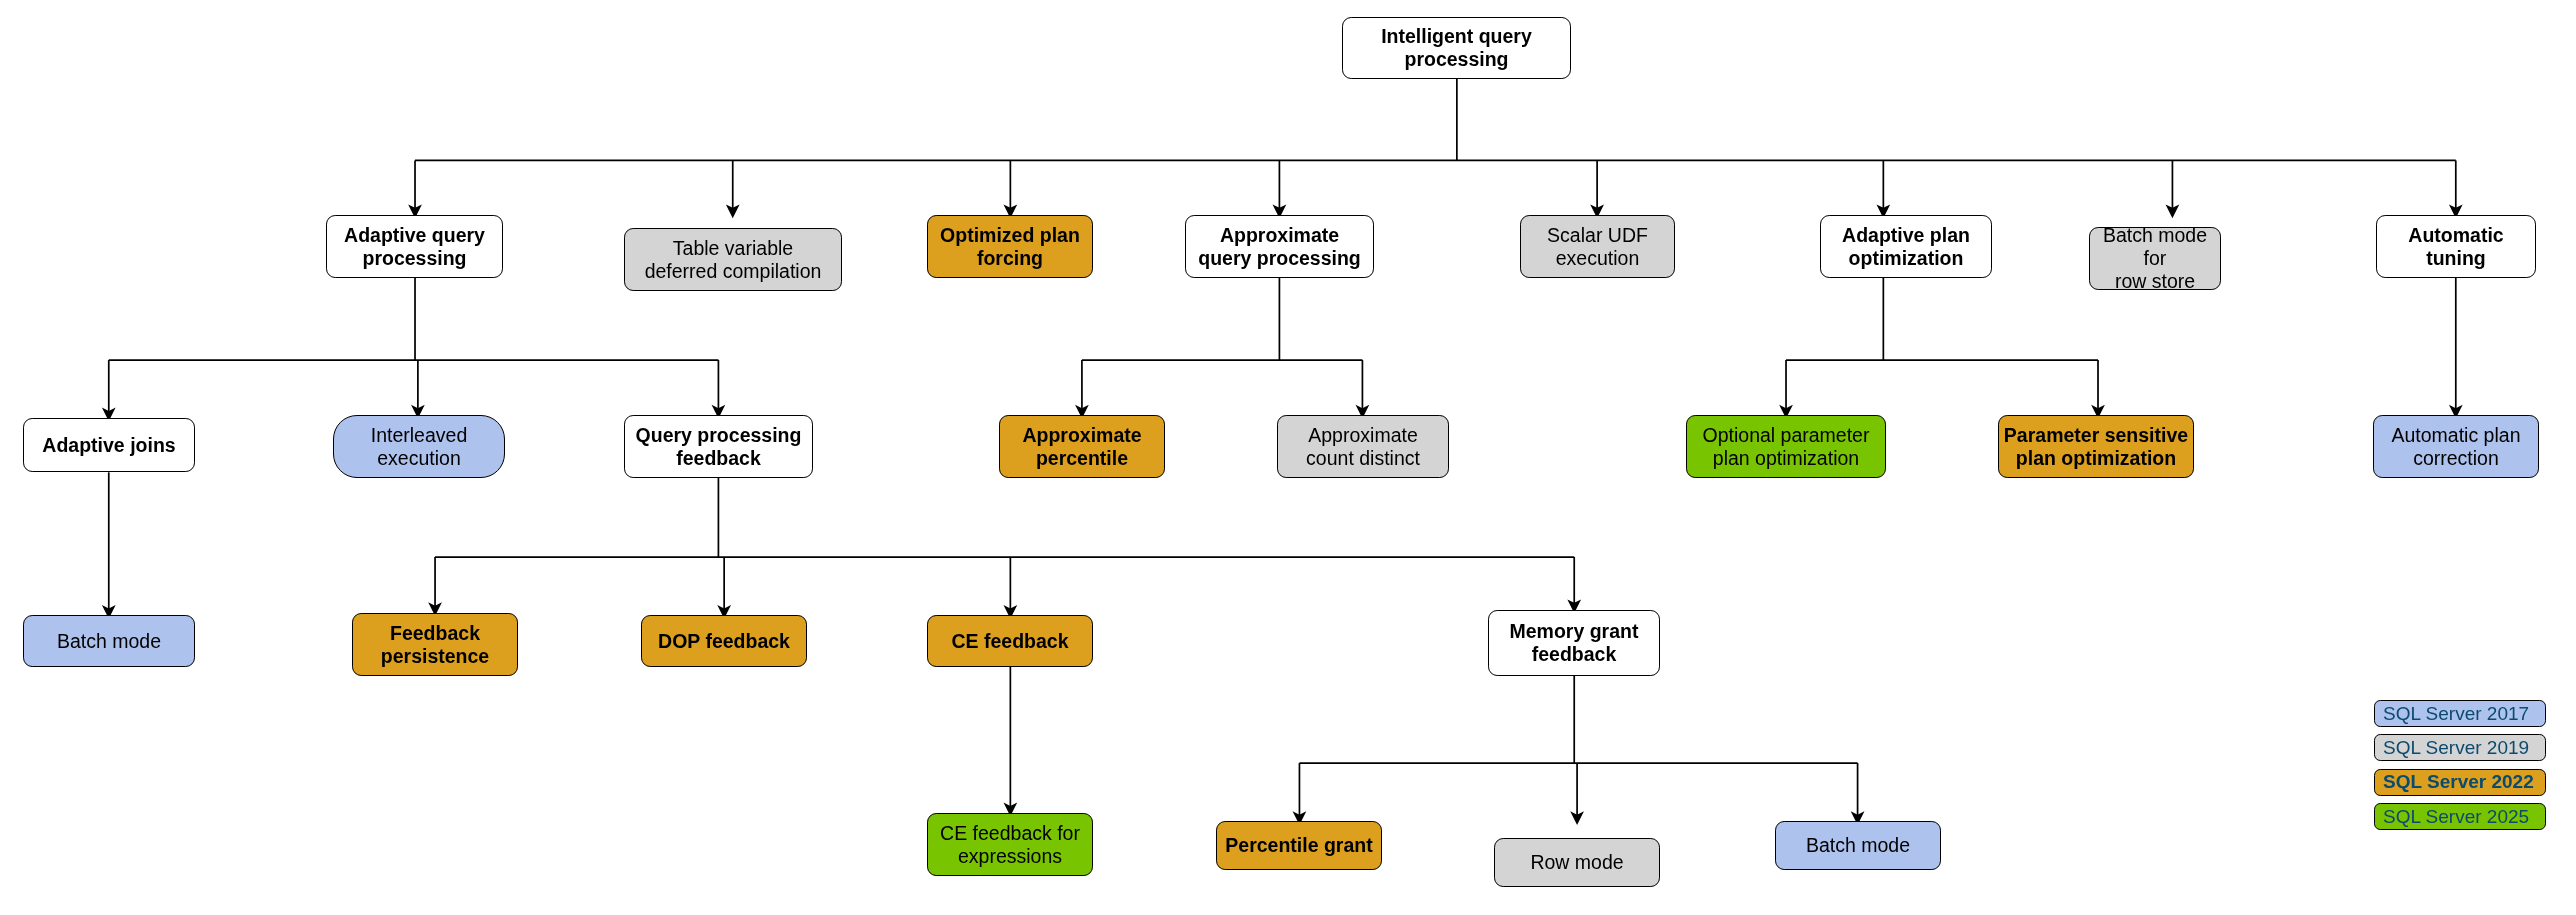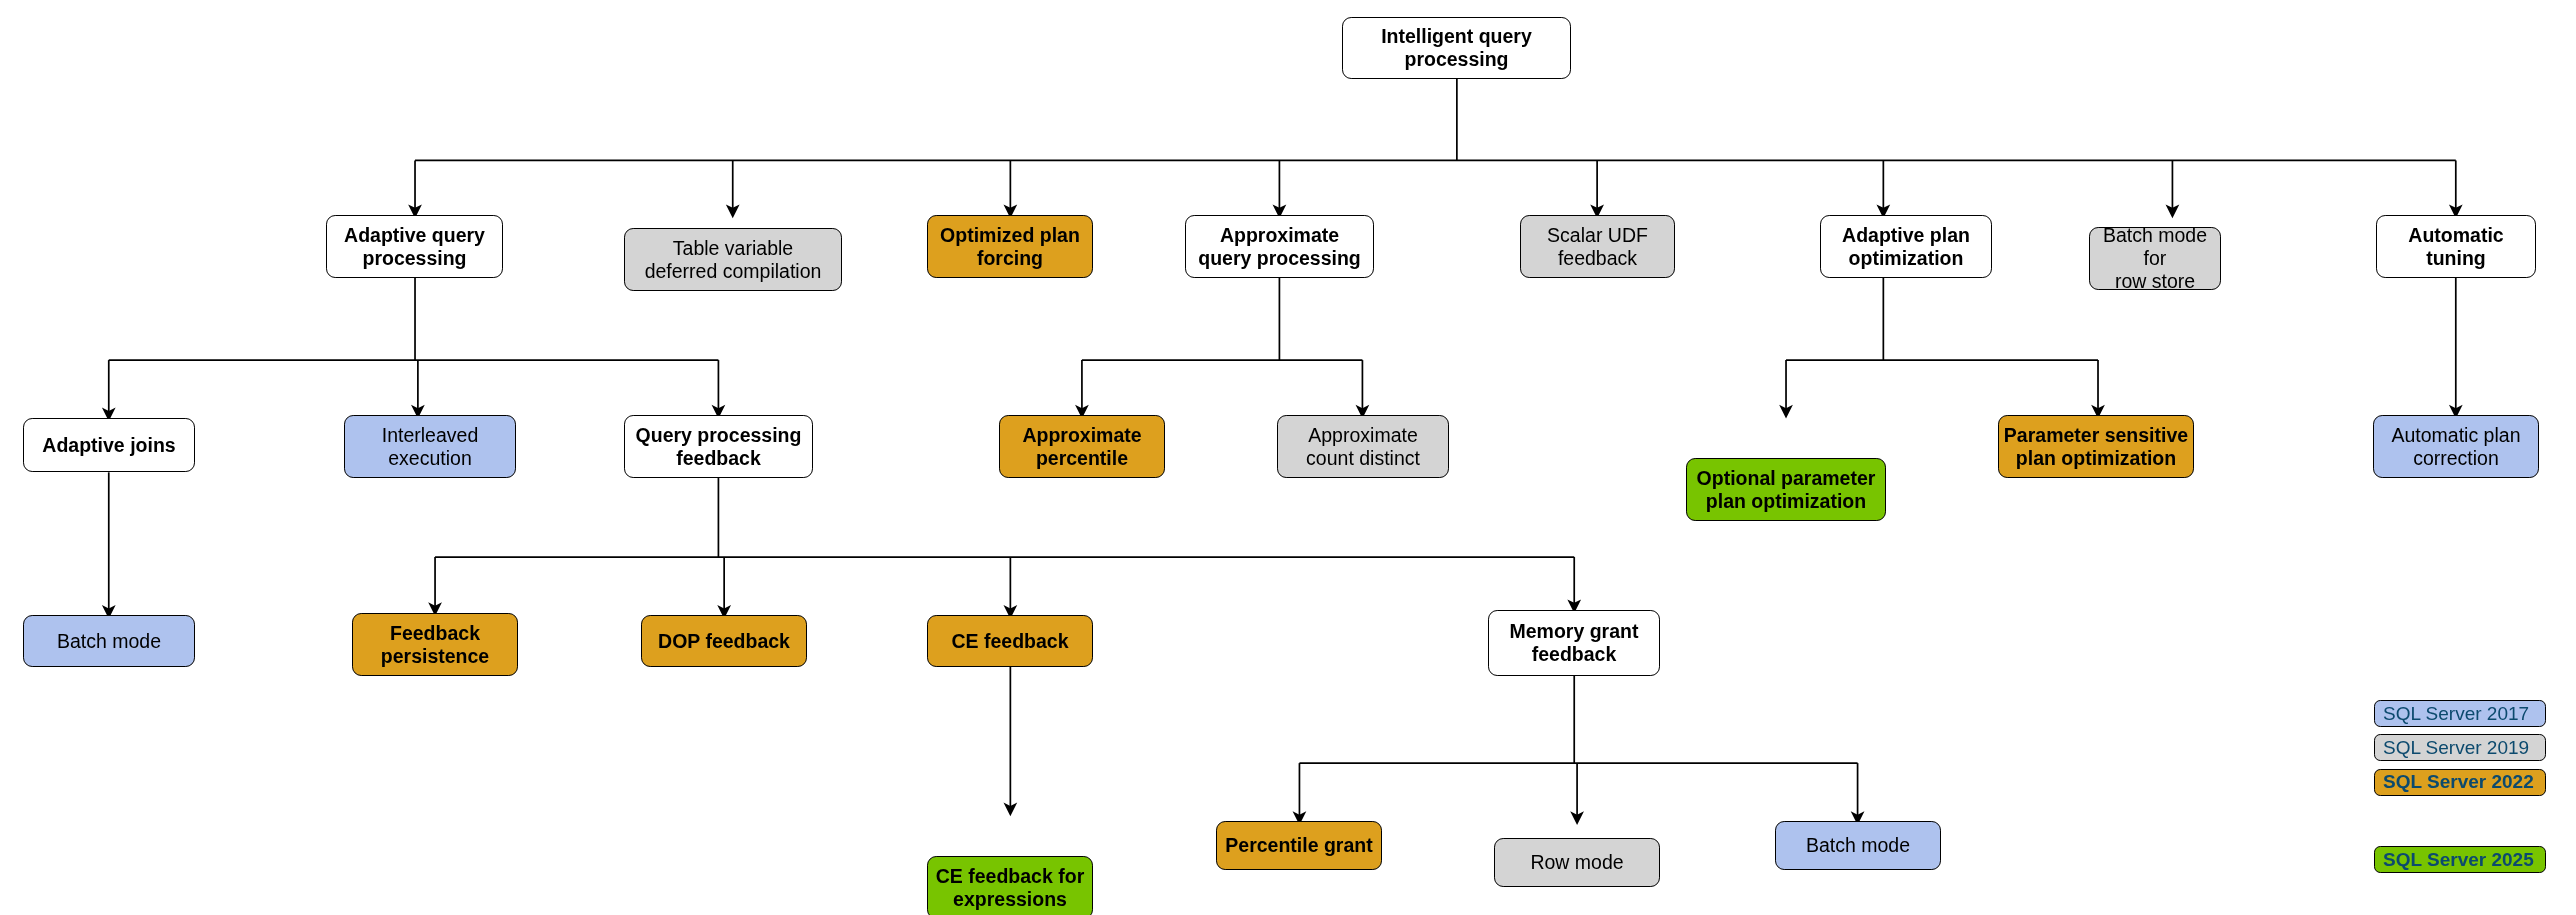--- a/index.html
+++ b/index.html
@@ -35,21 +35,21 @@
     line-height: 1.18;
     padding: 2.3px 4.6px;
     font-size: 19.5px;
     background: #ffffff;
     white-space: pre-line;
   }
   .n-white  { background: #ffffff; font-weight: bold; }
   .n-gray   { background: #d4d4d4; font-weight: normal; }
   .n-gold   { background: #dda01e; font-weight: bold; }
   .n-blue   { background: #aec2ee; font-weight: normal; }
-  .n-green  { background: #78c400; font-weight: bold; margin-top: 43px; }
+  .n-green  { background: #78c400; font-weight: normal; }
 
   .legend {
     position: absolute;
     left: 2374px;
     top: 700px;
     width: 172px;
     display: flex;
     flex-direction: column;
     gap: 7.4px;
   }
@@ -123,29 +123,29 @@
 processing</div>
       <div class="node n-white" style="left: 326px; top: 215px; width: 177px; height: 63px;">Adaptive query
 processing</div>
       <div class="node n-gray" style="left: 624px; top: 228px; width: 218px; height: 63px;">Table variable
 deferred compilation</div>
       <div class="node n-gold" style="left: 927px; top: 215px; width: 166px; height: 63px;">Optimized plan
 forcing</div>
       <div class="node n-white" style="left: 1185px; top: 215px; width: 189px; height: 63px;">Approximate
 query processing</div>
       <div class="node n-gray" style="left: 1520px; top: 215px; width: 155px; height: 63px;">Scalar UDF
-feedback</div>
+execution</div>
       <div class="node n-white" style="left: 1820px; top: 215px; width: 172px; height: 63px;">Adaptive plan
 optimization</div>
       <div class="node n-gray" style="left: 2089px; top: 227px; width: 132px; height: 63px;">Batch mode for
 row store</div>
       <div class="node n-white" style="left: 2376px; top: 215px; width: 160px; height: 63px;">Automatic
 tuning</div>
       <div class="node n-white" style="left: 23px; top: 418px; width: 172px; height: 54px;">Adaptive joins</div>
-      <div class="node n-blue" style="left: 344px; top: 415px; width: 172px; height: 63px;">Interleaved
+      <div class="node n-blue" style="left: 333px; top: 415px; width: 172px; height: 63px; border-radius: 24px;">Interleaved
 execution</div>
       <div class="node n-white" style="left: 624px; top: 415px; width: 189px; height: 63px;">Query processing
 feedback</div>
       <div class="node n-gold" style="left: 999px; top: 415px; width: 166px; height: 63px;">Approximate
 percentile</div>
       <div class="node n-gray" style="left: 1277px; top: 415px; width: 172px; height: 63px;">Approximate
 count distinct</div>
       <div class="node n-green" style="left: 1686px; top: 415px; width: 200px; height: 63px;">Optional parameter
 plan optimization</div>
       <div class="node n-gold" style="left: 1998px; top: 415px; width: 196px; height: 63px;">Parameter sensitive

